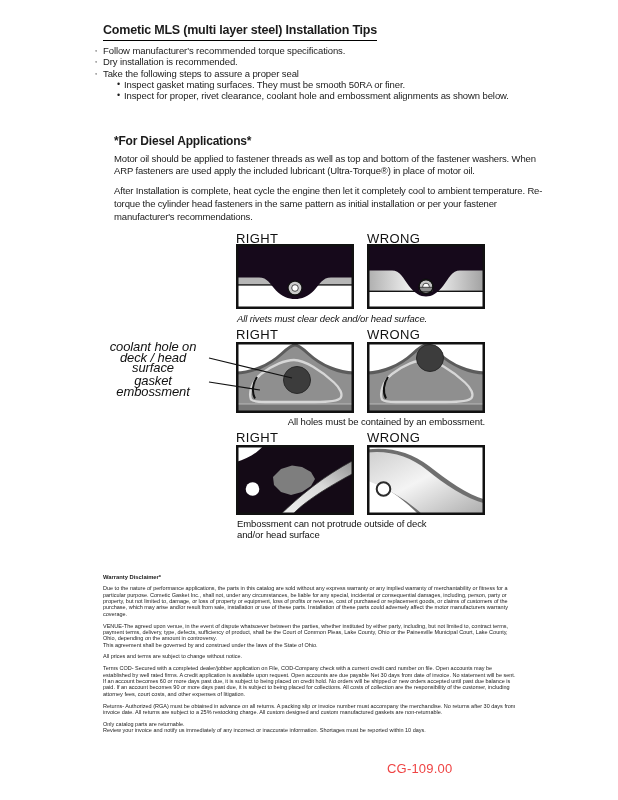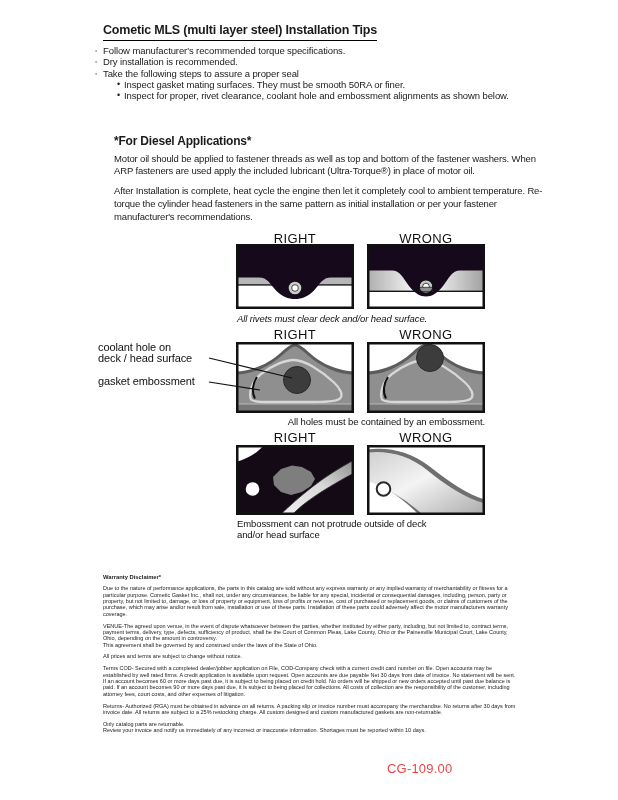--- a/index.html
+++ b/index.html
@@ -18,25 +18,25 @@
   .b-item { display:flex; }
   .b-marker { width:8px; flex:0 0 8px; font-size:7px; line-height:11.3px; }
   .b-item.sub { margin-left:22px; }
   .b-item.sub .b-marker { width:7px; flex:0 0 7px; font-size:9px; }
   
   .diesel { position:absolute; left:103px; top:135px; width:442px; font-size:9.5px; line-height:12.7px; letter-spacing:-0.15px;margin-left:11px; }
   .diesel .dz-heading { font-size:12px; font-weight:bold; letter-spacing:-0.2px; margin:0 0 5px 0; }
   .diesel p { margin:0 0 7px 0; }
   
   .diagrams { position:absolute; left:0; top:228px; width:618px; height:322px; }
-  .dlabel { position:absolute; width:118px; text-align:center; font-size:13px; letter-spacing:0.4px; color:#111; }
+  .dlabel { position:absolute; width:118px; text-align:left; font-size:13px; letter-spacing:0.4px; color:#111; }
   .panel { position:absolute; width:118px; }
   .panel svg { display:block; }
   .caption { position:absolute; font-size:9.5px; letter-spacing:-0.1px; color:#111; line-height:11px; }
-  .annot { position:absolute; left:98px; width:110px; text-align:left; font-size:11px; line-height:10.5px; letter-spacing:-0.1px; color:#111; }
+  .annot { position:absolute; left:98px; width:110px; text-align:center; font-size:13px; line-height:10.5px; letter-spacing:-0.1px; color:#111;font-style:italic; }
   .leads { position:absolute; left:0; top:0; width:618px; height:322px; pointer-events:none; }
   
   .disclaimer { position:absolute; left:103px; top:574px; width:416px; font-size:5.5px; line-height:6.35px; color:#222; }
   .disclaimer .dc-heading { font-size:5.8px; font-weight:bold; margin:0 0 5px 0; }
   .disclaimer p { margin:0 0 5.5px 0; }
   .disclaimer p.tight { margin-bottom:0; }
   
   .pagenum { position:absolute; left:387px; top:761px; font-size:13px; letter-spacing:0.2px; color:#ef4444; }
 </style>
 </head>

